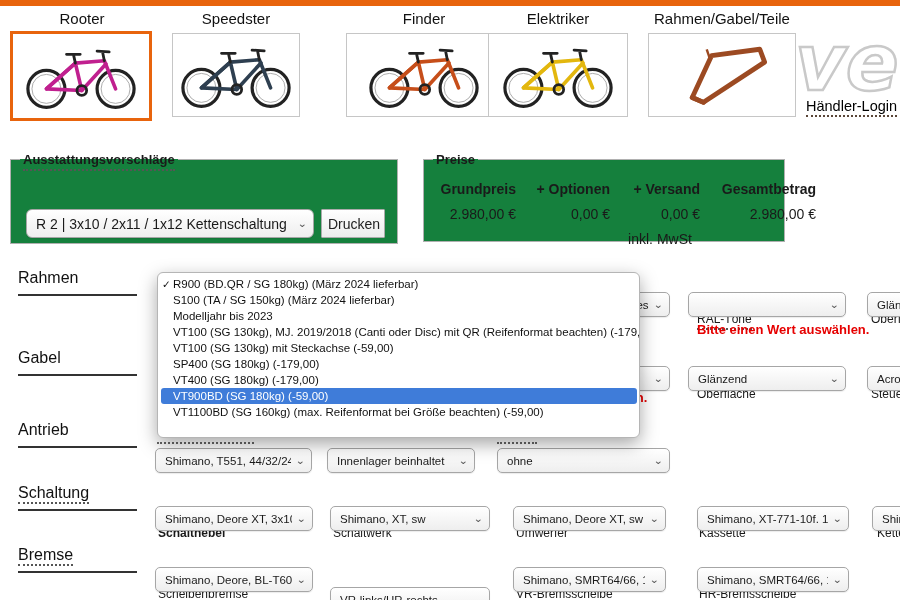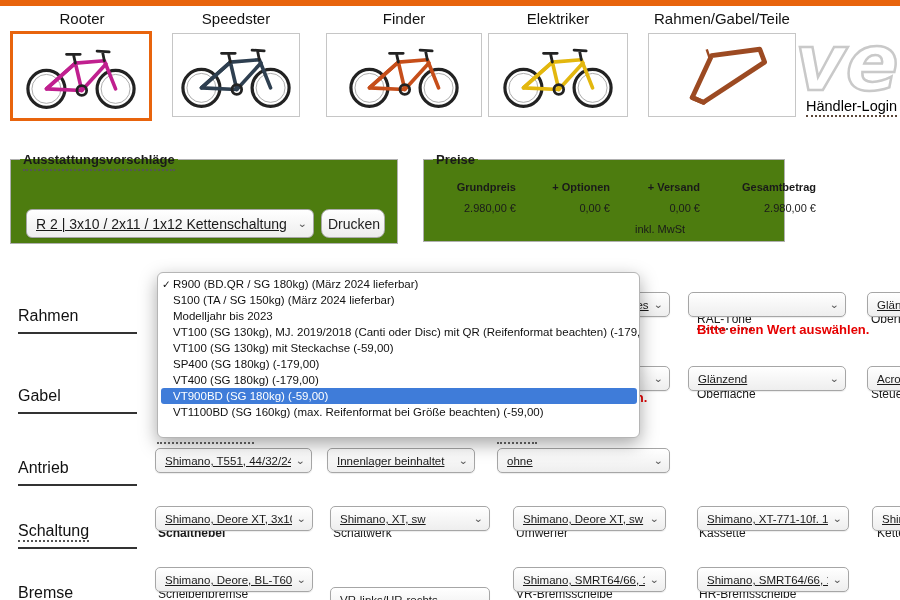--- a/index.html
+++ b/index.html
@@ -12,47 +12,47 @@
   .tab-label{text-align:center;font-size:15px;color:#111;height:22px;line-height:22px;white-space:nowrap;}
   .tab-box{margin-top:3px;background:#fff;border:1px solid #c6c6c6;height:82px;box-sizing:content-box;
            display:flex;align-items:center;justify-content:center;}
   .tab.selected .tab-box{border:3px solid var(--accent);margin-left:-2px;margin-top:1px;height:84px;}
   .tab-box svg{display:block;}
   
   #logo{position:absolute;left:795px;top:22px;}
   #dealer-login{position:absolute;left:806px;top:98px;font-size:14.5px;color:#000;
                 border-bottom:2px dotted #5a4638;padding-bottom:1px;white-space:nowrap;cursor:pointer;}
   
-  fieldset{position:absolute;border:1px solid #b0b0b0;margin:0;padding:0;background:#4d7c0f;}
+  fieldset{position:absolute;border:1px solid #b0b0b0;margin:0;padding:0;background:#15803d;}
   legend{font-size:13px;font-weight:bold;padding:0 3px;margin-left:9px;white-space:nowrap;}
   .dotted{border-bottom:2px dotted #555;padding-bottom:2px;}
   #fs-sugg{left:10px;top:152px;width:386px;height:90px;}
   #fs-price{left:423px;top:152px;width:360px;height:88px;}
   
   #price-grid{position:absolute;left:6px;top:14px;display:grid;
               grid-template-columns:86px 84px 80px 106px;column-gap:10px;row-gap:9px;
-              font-size:11px;}
+              font-size:14px;}
   #price-grid .h{font-weight:bold;text-align:right;white-space:nowrap;}
   #price-grid .v{text-align:right;white-space:nowrap;}
   #tax-note{grid-column:3;text-align:center;white-space:nowrap;}
   
   .sel{position:absolute;height:25px;display:flex;align-items:center;box-sizing:border-box;
        background:linear-gradient(#ffffff,#eeeeee);border:1px solid #a6a6a6;border-radius:5px;
        box-shadow:0 1px 1px rgba(0,0,0,.08);padding:0 7px 0 9px;font-size:11.5px;color:#1a1a1a;
        white-space:nowrap;overflow:hidden;cursor:pointer;}
-  .sel .sv{flex:1;overflow:hidden;white-space:nowrap;text-decoration:underline;}
+  .sel .sv{flex:1;overflow:hidden;white-space:nowrap;}
   .sel.alignright .sv{text-align:right;}
   .sel .chev{flex:none;color:#555;font-size:10px;margin-left:5px;transform:scaleX(1.2);}
   #sugg-select{left:15px;top:42px;width:288px;height:29px;font-size:14px;border-radius:6px;}
   #print-btn{position:absolute;left:310px;top:42px;width:64px;height:29px;
-             background:linear-gradient(#ffffff,#ececec);border:1px solid #ababab;border-radius:8px;
+             background:linear-gradient(#ffffff,#ececec);border:1px solid #ababab;border-radius:1px;
              font-size:14px;color:#222;font-family:inherit;cursor:pointer;}
   
   .section{position:absolute;left:18px;width:119px;border-bottom:2px solid #333;padding-bottom:7px;
-           font-size:16px;color:#111;cursor:pointer;margin-top:38px;}
+           font-size:16px;color:#111;cursor:pointer;}
   .section .dt{border-bottom:2px dotted #555;padding-bottom:1px;}
   .flabel{position:absolute;font-size:12px;color:#1a1a1a;white-space:nowrap;margin-top:44px;}
   .req{position:absolute;font-size:13px;font-weight:bold;color:var(--red);white-space:nowrap;}
   .frag{position:absolute;border-bottom:2px dotted #666;height:1px;}
   
   #dd{position:absolute;left:157px;top:272px;width:483px;height:166px;box-sizing:border-box;
       background:#fff;border:1px solid #b5b5b5;border-radius:6px;
       box-shadow:0 6px 18px rgba(0,0,0,.35);padding:3px 0;z-index:50;}
   .dd-item{position:relative;height:16px;line-height:16px;font-size:11.5px;color:#111;
            padding:0 10px 0 15px;white-space:nowrap;overflow:hidden;cursor:pointer;}
@@ -109,21 +109,21 @@
             <path d="M76,64 L106,31"></path>
           </g>
     <g stroke="#222" stroke-width="3.5" fill="none" stroke-linecap="round">
       <path d="M68,30 L66,21 M57,19 L74,19"></path>
             <path d="M104,27 L102,17 M95,15 L110,16"></path>
       <circle cx="76" cy="64" r="6"></circle>
           </g>
         </svg>
       </div>
     </div>
-    <div class="tab" style="left: 326px; width: 156px;">
+    <div class="tab" style="left: 346px; width: 156px;">
       <div class="tab-label">Finder</div>
       <div class="tab-box">
         <svg width="126" height="74" viewBox="0 0 150 92">
     <g stroke="#222" stroke-width="4" fill="none">
       <circle cx="32" cy="62" r="23"></circle>
             <circle cx="118" cy="62" r="23"></circle>
           </g>
     <g stroke="#999" stroke-width="1" fill="none">
       <circle cx="32" cy="62" r="18"></circle>
             <circle cx="118" cy="62" r="18"></circle>

